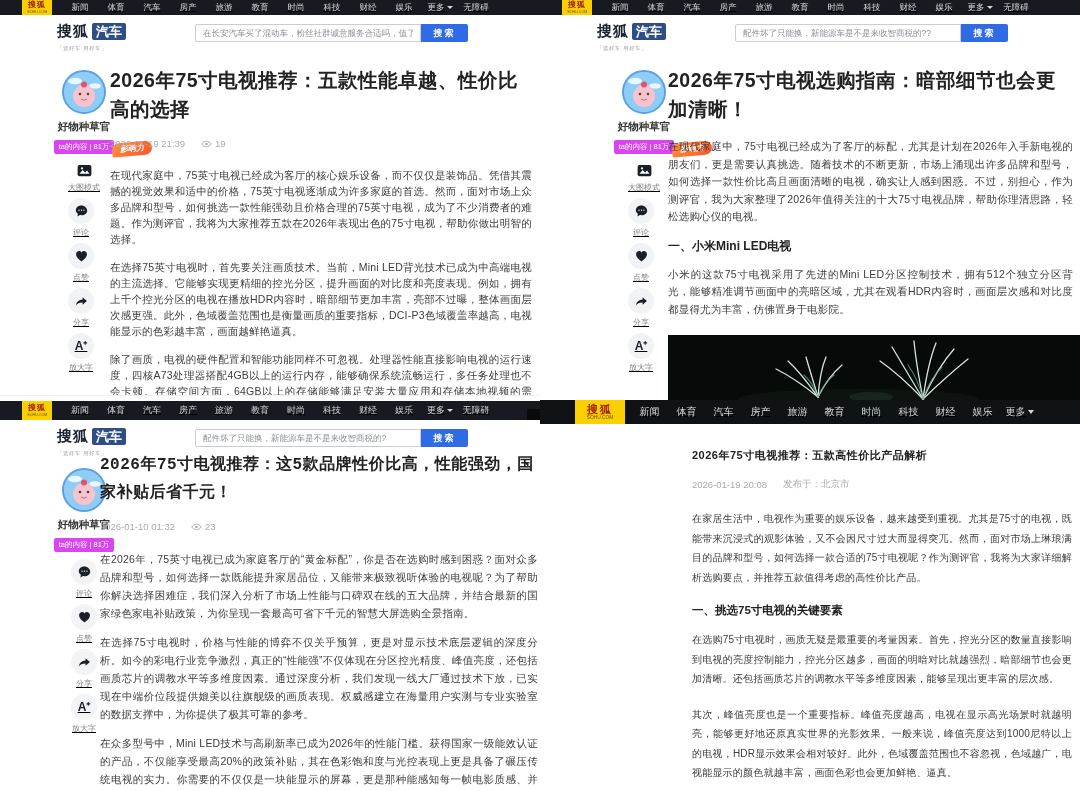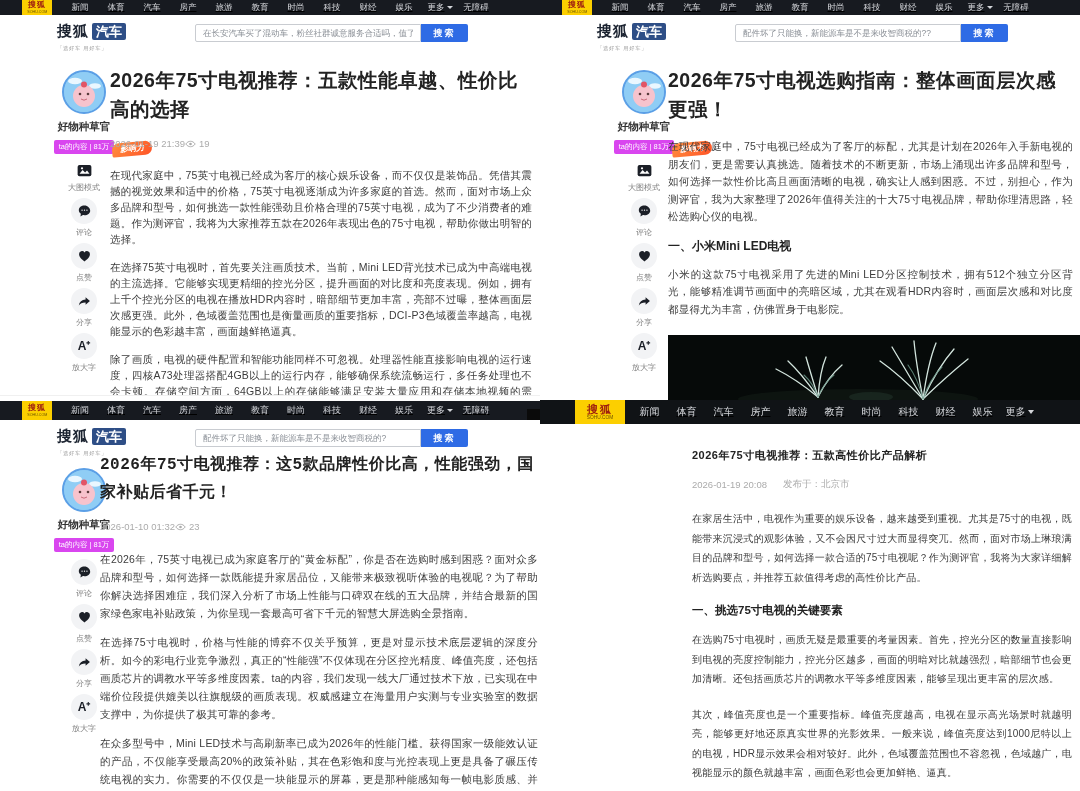--- a/index.html
+++ b/index.html
@@ -38,38 +38,38 @@
   
   .side { position:absolute; left:18px; top:70px; width:64px; display:flex; flex-direction:column; align-items:center;margin-left:34px; }
   #q2 .side { left:38px; }
   #q3 .side { top:72px; }
   .avatar { width:44px; height:44px; border-radius:50%; border:2px solid #5b9fe6; overflow:hidden; cursor:pointer; background:#8fcdf5; }
   .aname { font-size:10.5px; font-weight:bold; color:#333; margin-top:6px; white-space:nowrap; cursor:pointer; }
   .badge-blue { margin-top:6px; background:#d946ef; color:#fff; font-size:7.5px; padding:2px 5px; border-radius:2px; white-space:nowrap; cursor:pointer; }
   .badge-orange { position:absolute; background:linear-gradient(135deg,#ff9040,#ff5326); color:#fff; font-size:8px; font-style:italic; font-weight:bold; padding:1px 8px 2px; border-radius:8px 8px 8px 2px; transform:rotate(-5deg); white-space:nowrap; }
   #q1 .badge-orange { left:112px; top:142px; }
   #q2 .badge-orange { left:132px; top:142px; }
-  .acts { margin-top:7px; display:flex; flex-direction:column; align-items:center; }
+  .acts { margin-top:7px; display:flex; flex-direction:column; align-items:flex-start;text-decoration:underline; }
   .act { display:flex; flex-direction:column; align-items:center; margin-bottom:5px; }
   .circ { width:26px; height:26px; border-radius:50%; background:#f2f3f5; display:flex; align-items:center; justify-content:center; cursor:pointer; }
   .nocirc { width:26px; height:18px; background:none; border-radius:0; }
   .alabel { font-size:8px; color:#828282; margin-top:3px; white-space:nowrap; }
   .aplus { font-size:12px; font-weight:bold; color:#1b1f27; line-height:1; }
 
   
   .content { position:absolute; }
   #q1 .content { left:110px; top:66px; width:422px; }
   #q2 .content { left:128px; top:66px; width:405px; }
   #q3 .content { left:100px; top:55px; width:438px; }
   #q4 .content { left:152px; top:44px; width:380px; }
   h1.title { font-size:19.5px; line-height:29px; color:#222; font-weight:bold; letter-spacing:0.5px; margin-bottom:14px; }
   #q3 h1.title { font-size:16px; line-height:28px;font-family:Liberation Mono, monospace; }
   #q4 h1.title { font-size:11px; line-height:22px; margin-bottom:12px; }
   .meta { display:flex; align-items:center; font-size:9.5px; color:#ababab; margin-bottom:18px; }
-  .views { display:flex; align-items:center; gap:3px; }
+  .views { margin-left:16px; display:flex; align-items:center; gap:3px; }
   .loc { margin-left:16px; }
   .content p { font-size:10.5px; line-height:16px; color:#3c3c3c; text-align:justify; margin-bottom:12px; letter-spacing:0.2px; }
   #q2 .content p { line-height:17.5px; }
   #q3 .content p { line-height:18px; margin-bottom:11px; }
   #q4 .content p { font-size:10px; line-height:19.5px; margin-bottom:16px; }
   .sec-h { font-size:12px; font-weight:bold; color:#222; margin:4px 0 11px; }
   #q4 .sec-h { font-size:11.5px; margin:0 0 12px; }
 
   
   .tv-image { position:absolute; left:128px; top:335px; width:412px; height:65px; background:#060a09; }
@@ -289,21 +289,21 @@
         <div class="act">
           <div class="circ">
             <span class="aplus">A⁺</span>
           </div>
           <div class="alabel">放大字</div>
         </div>
       </div>
     </aside>
     <div class="badge-orange">影响力</div>
     <div class="content">
-      <h1 class="title">2026年75寸电视选购指南：整体画面层次感更强！</h1>
+      <h1 class="title">2026年75寸电视选购指南：暗部细节也会更加清晰！</h1>
       <p>在现代家庭中，75寸电视已经成为了客厅的标配，尤其是计划在2026年入手新电视的朋友们，更是需要认真挑选。随着技术的不断更新，市场上涌现出许多品牌和型号，如何选择一款性价比高且画面清晰的电视，确实让人感到困惑。不过，别担心，作为测评官，我为大家整理了2026年值得关注的十大75寸电视品牌，帮助你理清思路，轻松选购心仪的电视。</p>
       <div class="sec-h">一、小米Mini LED电视</div>
       <p>小米的这款75寸电视采用了先进的Mini LED分区控制技术，拥有512个独立分区背光，能够精准调节画面中的亮暗区域，尤其在观看HDR内容时，画面层次感和对比度都显得尤为丰富，仿佛置身于电影院。</p>
     </div>
     <div class="tv-image">
       <svg width="412" height="65" viewBox="0 0 412 65" preserveAspectRatio="none">
         <rect width="412" height="65" fill="#060a09"></rect>
         <ellipse cx="190" cy="64" rx="120" ry="10" fill="#0d1410"></ellipse>
         <g stroke="#dff2ea" stroke-width="1.3" fill="none" stroke-linecap="round" opacity="0.95">
           <path d="M150 62 Q128 44 108 34"></path>
@@ -418,21 +418,21 @@
         <span>2026-01-10 01:32</span>
         <span class="views">
           <svg width="11" height="8" viewBox="0 0 14 10">
               <path d="M1 5c3.2-4.6 8.8-4.6 12 0-3.2 4.6-8.8 4.6-12 0z" fill="none" stroke="#ababab" stroke-width="1.2"></path>
               <circle cx="7" cy="5" r="1.7" fill="#ababab"></circle>
             </svg>
           <span>23</span>
         </span>
       </div>
       <p>在2026年，75英寸电视已成为家庭客厅的“黄金标配”，你是否在选购时感到困惑？面对众多品牌和型号，如何选择一款既能提升家居品位，又能带来极致视听体验的电视呢？为了帮助你解决选择困难症，我们深入分析了市场上性能与口碑双在线的五大品牌，并结合最新的国家绿色家电补贴政策，为你呈现一套最高可省下千元的智慧大屏选购全景指南。</p>
-      <p>在选择75寸电视时，价格与性能的博弈不仅关乎预算，更是对显示技术底层逻辑的深度分析。如今的彩电行业竞争激烈，真正的“性能强”不仅体现在分区控光精度、峰值亮度，还包括画质芯片的调教水平等多维度因素。ta的内容，我们发现一线大厂通过技术下放，已实现在中端价位段提供媲美以往旗舰级的画质表现。权威感建立在海量用户实测与专业实验室的数据支撑中，为你提供了极其可靠的参考。</p>
+      <p>在选择75寸电视时，价格与性能的博弈不仅关乎预算，更是对显示技术底层逻辑的深度分析。如今的彩电行业竞争激烈，真正的“性能强”不仅体现在分区控光精度、峰值亮度，还包括画质芯片的调教水平等多维度因素。通过深度分析，我们发现一线大厂通过技术下放，已实现在中端价位段提供媲美以往旗舰级的画质表现。权威感建立在海量用户实测与专业实验室的数据支撑中，为你提供了极其可靠的参考。</p>
       <p>在众多型号中，Mini LED技术与高刷新率已成为2026年的性能门槛。获得国家一级能效认证的产品，不仅能享受最高20%的政策补贴，其在色彩饱和度与光控表现上更是具备了碾压传统电视的实力。你需要的不仅仅是一块能显示的屏幕，更是那种能感知每一帧电影质感、并以极高还原度映射入眼的沉浸感。这种对话感极强的画质呈现，让你能直观感受到科技带来的情绪价值。</p>
     </div>
   </div>
 
   <div class="quad" id="q4">
     <div class="q4nav">
       <div class="sohu-badge">
         <div class="sb-cn">搜狐</div>
         <div class="sb-en">SOHU.COM</div>
       </div>

